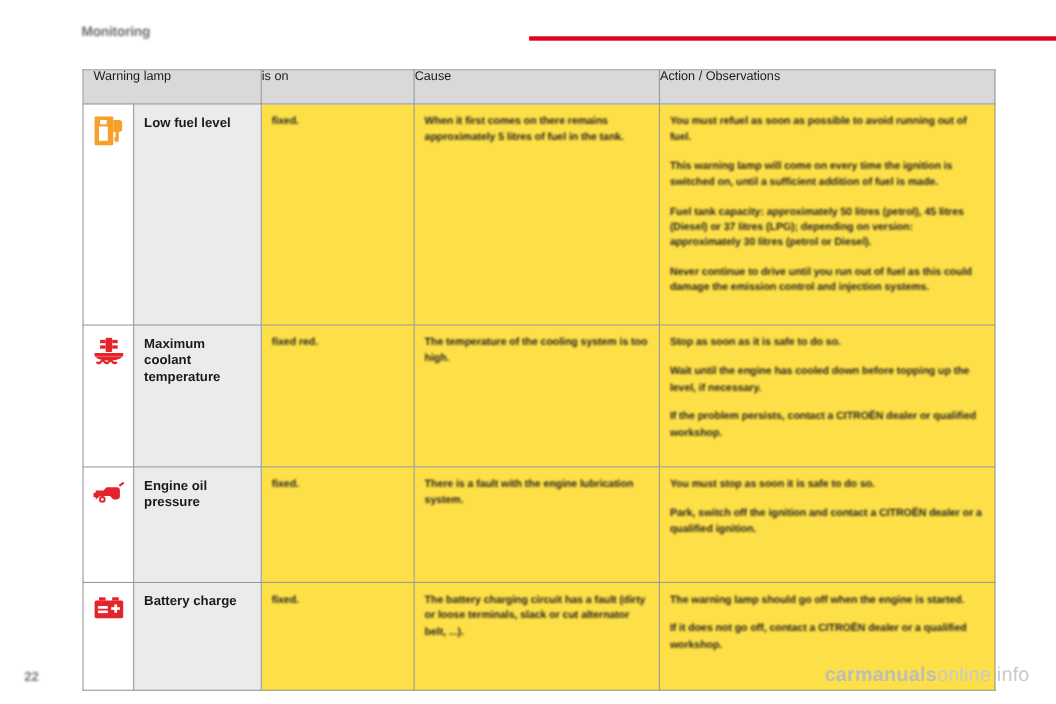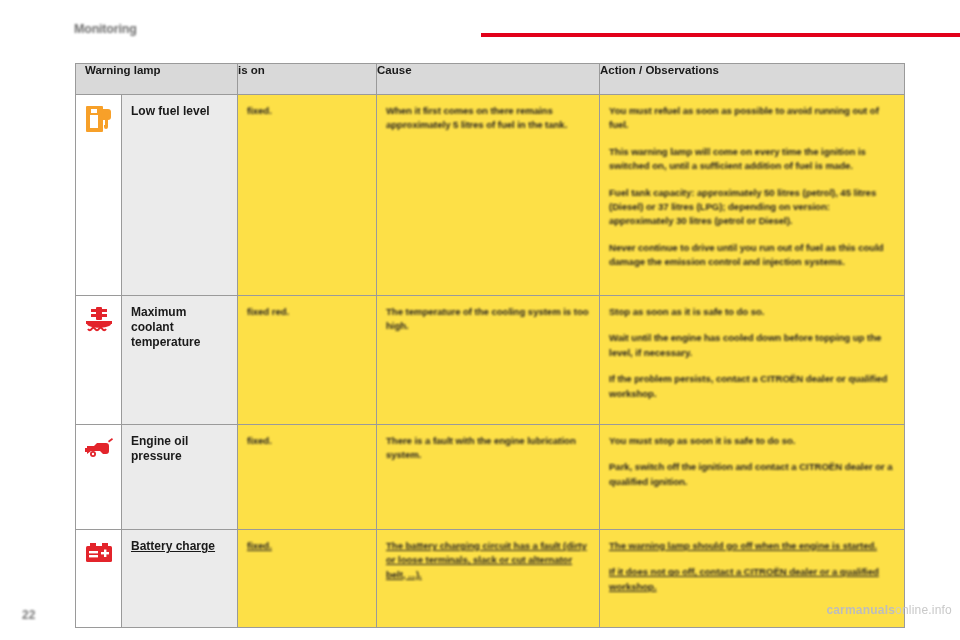--- a/index.html
+++ b/index.html
@@ -64,21 +64,21 @@
     border: 1px solid #9a9a9a;
     vertical-align: top;
     padding: 0;
   }
 
   thead th {
     background: #d9d9d9;
     height: 30px;
     text-align: left;
     font-size: 11.5px;
-    font-weight: bold;
+    font-weight: normal;
     color: #1a1a1a;
     padding: 8px 0 6px 9px;
     white-space: nowrap;
   }
   thead th.th-lamp { padding-left: 9px; }
 
   td.cell-lamp {
     background: #ffffff;
     text-align: center;
     padding-top: 9px;
@@ -103,21 +103,21 @@
     margin: 0;
     filter: blur(0.95px);
     letter-spacing: -0.05px;
   }
   td.cell-text p + p { margin-top: 12px; }
 
   
   tr.row-fuel    td { height: 183px; }
   tr.row-coolant td { height: 111px; }
   tr.row-oil     td { height: 87px; }
-  tr.row-battery td { height: 80px; text-decoration: underline; }
+  tr.row-battery td { height: 80px; }
 
   
   .lamp-icon {
     display: inline-block;
     width: 34px;
     height: 30px;
     line-height: 0;
   }
   .lamp-icon svg { display: block; }
 
@@ -126,23 +126,23 @@
     position: absolute;
     left: 22px;
     top: 608px;
     font-size: 12px;
     font-weight: bold;
     color: #7a7a7a;
     filter: blur(1.1px);
   }
   .watermark {
     position: absolute;
-    right: 8px;
+    right: 24px;
     top: 603px;
-    font-size: 12px;
+    font-size: 18px;
     color: #c9c9c9;
     letter-spacing: 0.2px;
     white-space: nowrap;
   }
   .watermark .wm-bold { font-weight: bold; color: #bdbdbd; }
 </style>
 </head>
 <body>
 
 <div class="page-header">

